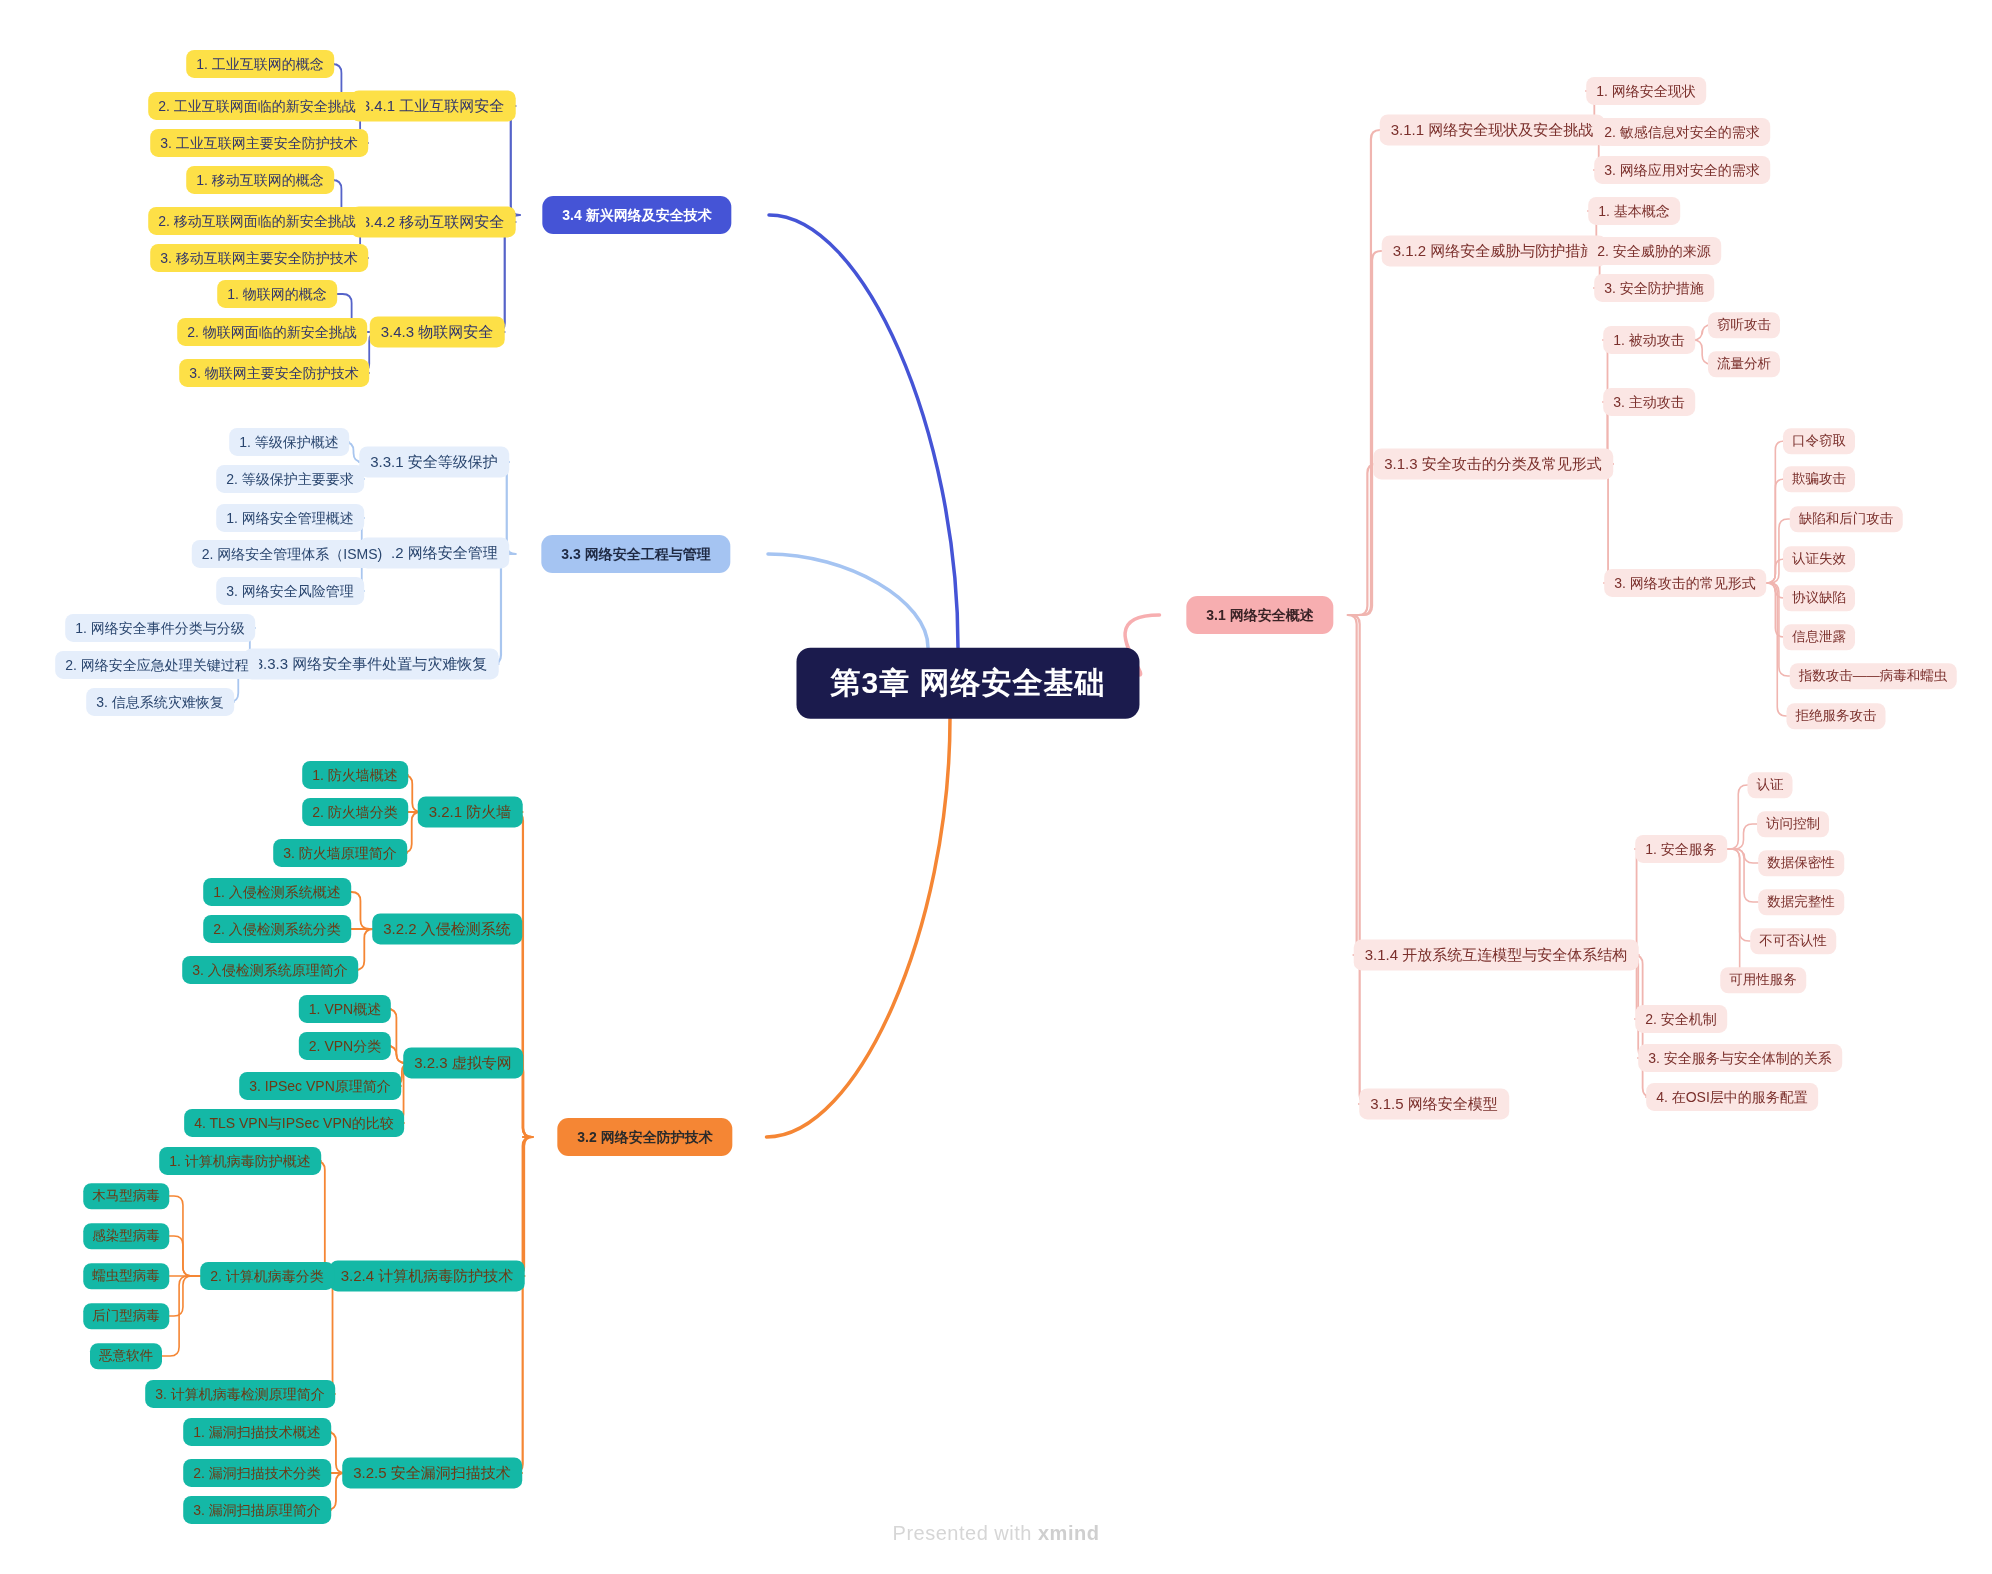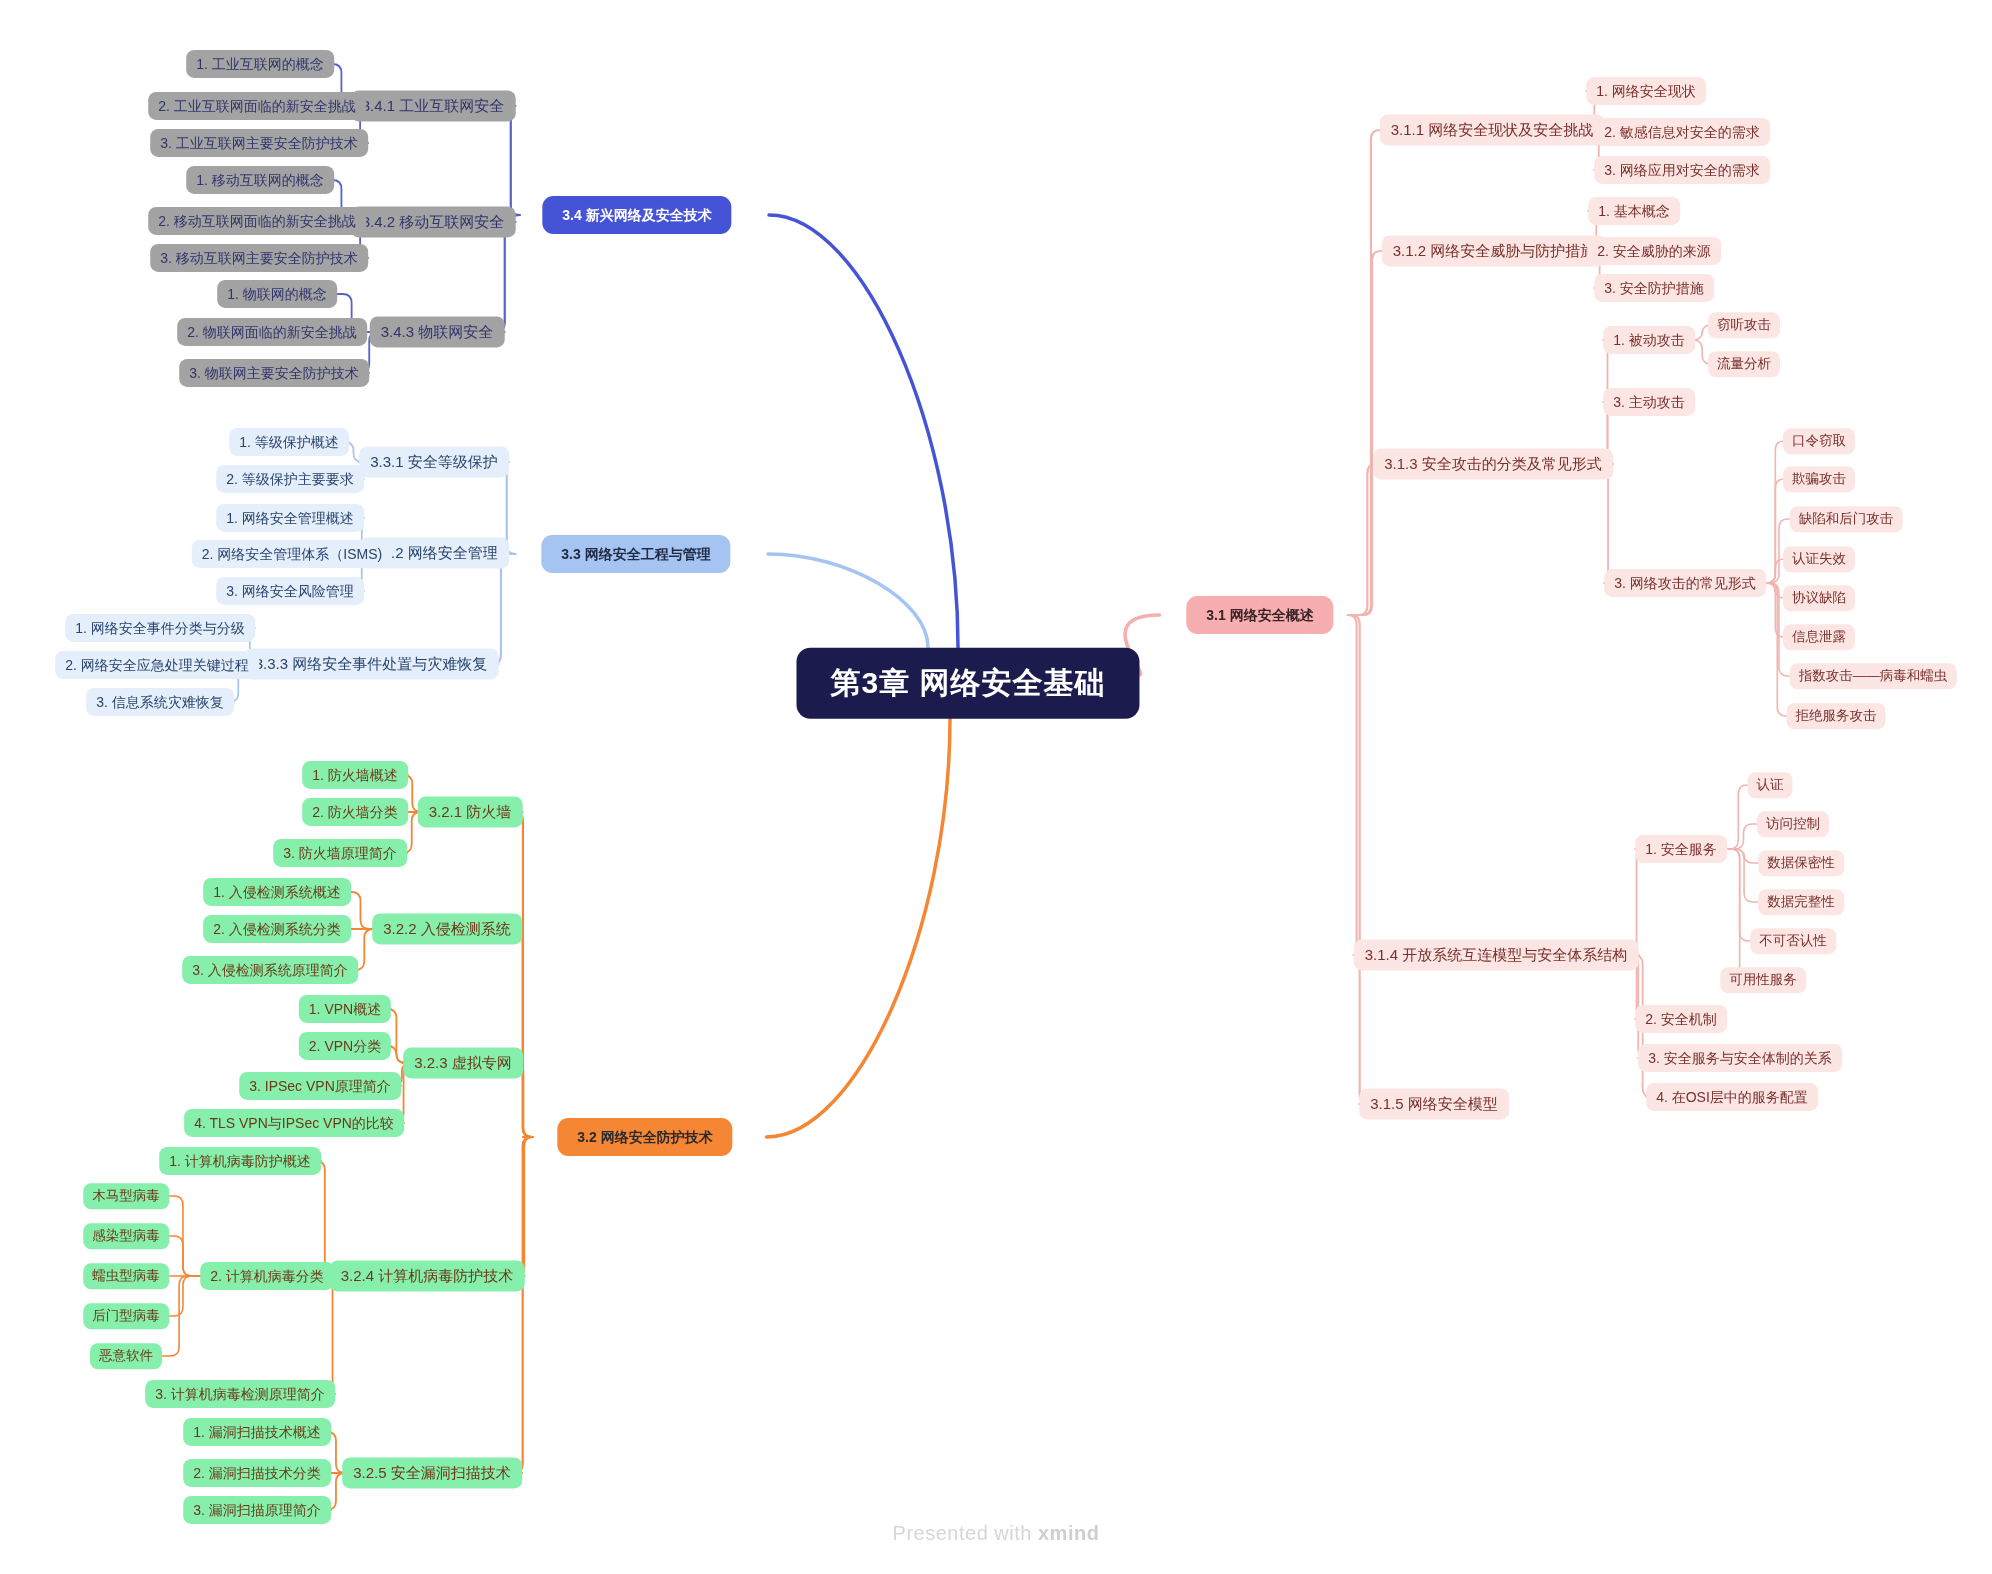--- a/index.html
+++ b/index.html
@@ -34,23 +34,23 @@
   .main.blue  {background:#4554d6;color:#ffffff;}
   .main.lblue {background:#a5c4f2;color:#1f2a44;}
   .main.orange{background:#f58634;color:#2b2b2b;}
   .main.pink  {background:#f7aeb0;color:#3a2326;}
 
   
   .n2{font-size:15px;padding:7px 11px;}
   .n3{font-size:14px;padding:6px 10px;}
   .n4{font-size:13.5px;padding:5px 9px;}
 
-  .fam-blue  .n2,.fam-blue  .n3,.fam-blue  .n4{background:#a3a3a3;color:#31356b;}
+  .fam-blue  .n2,.fam-blue  .n3,.fam-blue  .n4{background:#fde047;color:#31356b;}
   .fam-lblue .n2,.fam-lblue .n3,.fam-lblue .n4{background:#e5eefb;color:#29456e;}
-  .fam-orange .n2,.fam-orange .n3,.fam-orange .n4{background:#86efac;color:#6b3a16;}
+  .fam-orange .n2,.fam-orange .n3,.fam-orange .n4{background:#14b8a6;color:#6b3a16;}
   .fam-pink  .n2,.fam-pink  .n3,.fam-pink  .n4{background:#fbe6e4;color:#7a2f2b;}
 
   .watermark{
     position:absolute;left:50%;top:1533px;transform:translate(-50%,-50%);
     font-size:20px;color:#d6d6d6;letter-spacing:.5px;white-space:nowrap;
   }
   .watermark b{font-weight:700;color:#cfcfcf;}
 </style>
 </head>
 <body>

